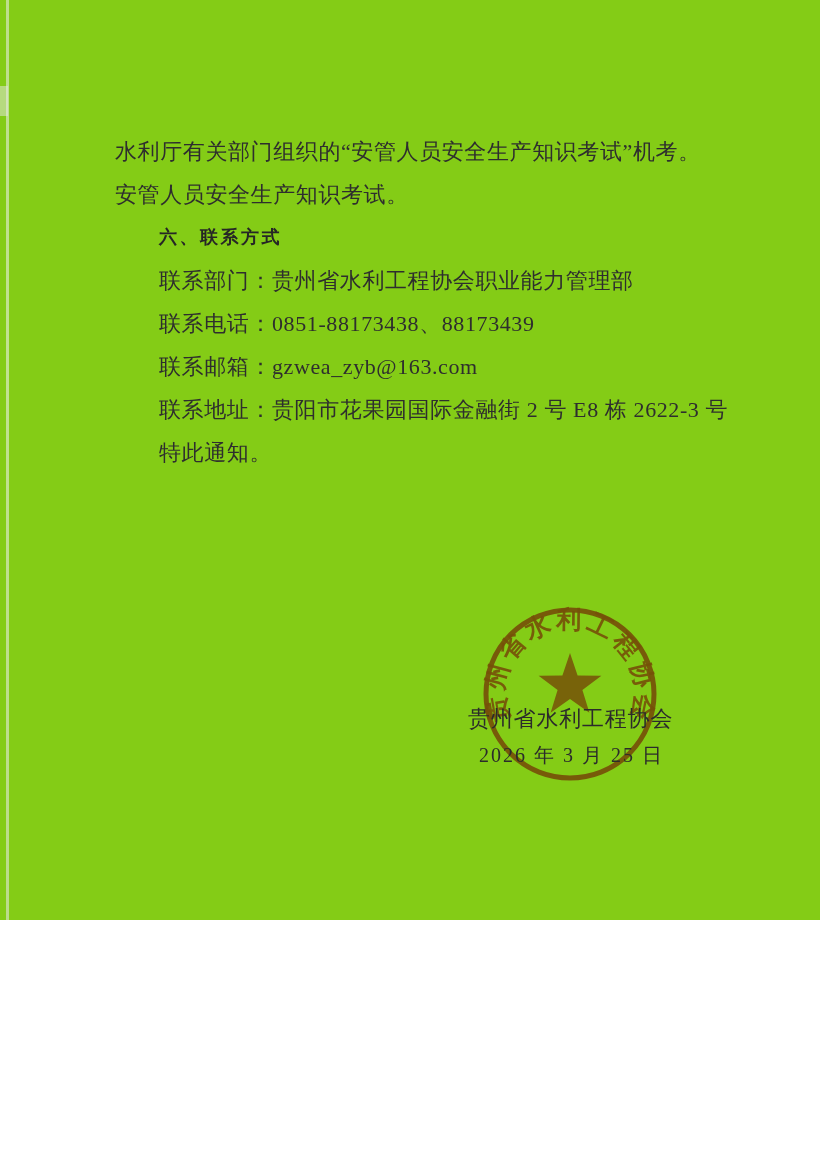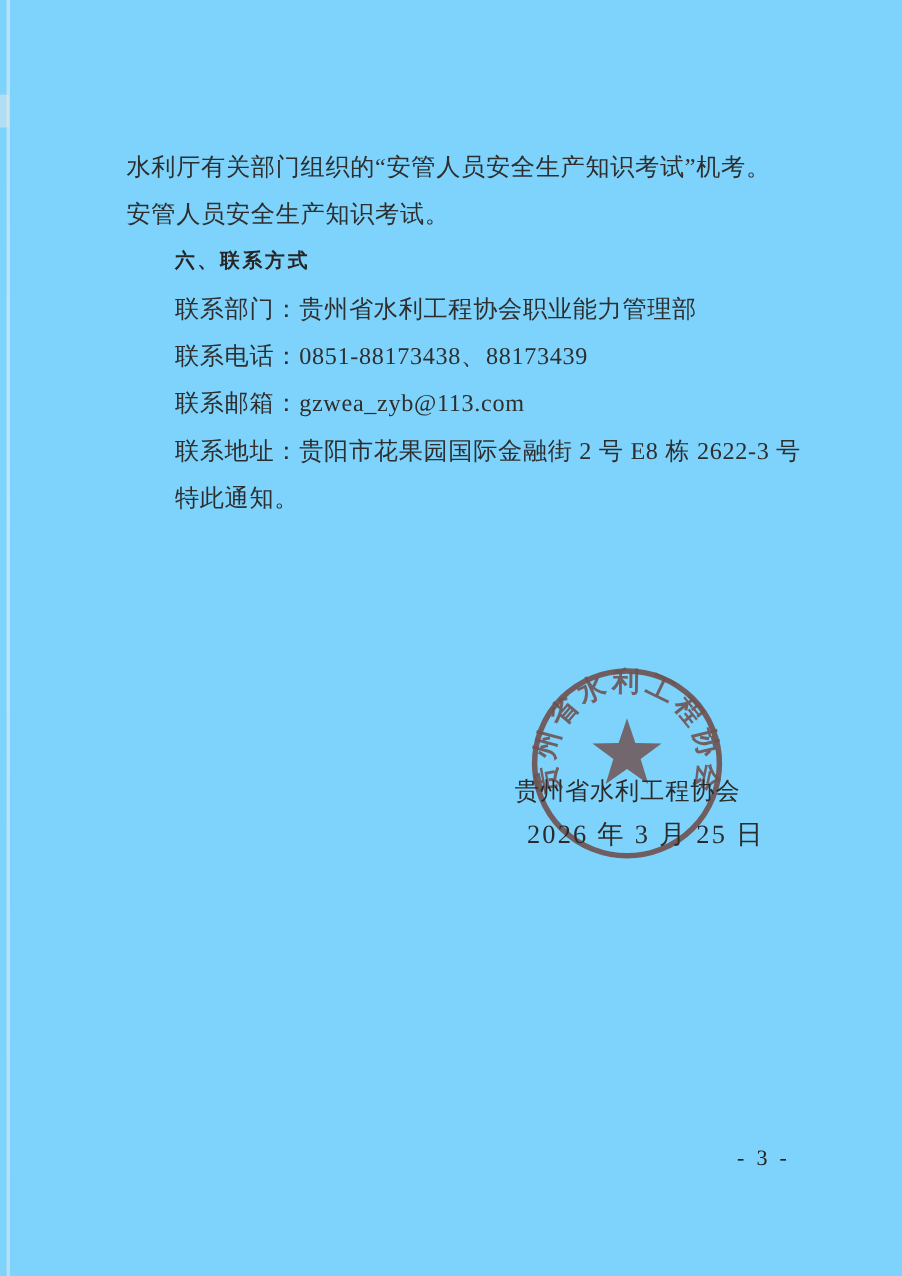--- a/index.html
+++ b/index.html
@@ -3,22 +3,22 @@
 <meta charset="utf-8">
 <style>
   html, body {
     margin: 0;
     padding: 0;
     background: #ffffff;
   }
   .page {
     position: relative;
     width: 820px;
-    height: 1160px;
-    background: #7dd3fc;
+    height: 920px;
+    background: #84cc16;
     overflow: hidden;
     font-family: "Liberation Serif", "DejaVu Serif", serif;
     color: #2e2e2e;
   }
   .scan-edge-left {
     position: absolute;
     left: 6px;
     top: 0;
     width: 3px;
     height: 100%;
@@ -62,21 +62,21 @@
     top: 704px;
     font-size: 22px;
     letter-spacing: 0.8px;
     white-space: nowrap;
     color: #2b2b2b;
   }
   .sig-date {
     position: absolute;
     left: 479px;
     top: 742px;
-    font-size: 24px;
+    font-size: 20px;
     letter-spacing: 2px;
     white-space: nowrap;
     color: #2b2b2b;
   }
   .page-num {
     position: absolute;
     left: 670px;
     top: 1042px;
     font-size: 20px;
     letter-spacing: 3px;
@@ -102,21 +102,21 @@
 
   <div class="scan-edge-left"></div>
   <div class="scan-smudge"></div>
 
   <div class="content">
       <div class="line">水利厅有关部门组织的“安管人员安全生产知识考试”机考。</div>
       <div class="line">安管人员安全生产知识考试。</div>
       <div class="line indent bold">六、联系方式</div>
       <div class="line indent">联系部门：贵州省水利工程协会职业能力管理部</div>
       <div class="line indent">联系电话：0851-88173438、88173439</div>
-      <div class="line indent">联系邮箱：gzwea_zyb@113.com</div>
+      <div class="line indent">联系邮箱：gzwea_zyb@163.com</div>
       <div class="line indent">联系地址：贵阳市花果园国际金融街 2 号 E8 栋 2622-3 号</div>
       <div class="line indent">特此通知。</div>
       <div class="line spacer"></div>
     </div>
 
   <svg class="seal" width="180" height="180" viewBox="0 0 180 180">
     <defs>
       <path id="seal-arc" d="M 30.2,115.9 A 66,66 0 1 1 149.8,115.9" fill="none"></path>
     </defs>
     <circle cx="90" cy="88" r="84" fill="none" stroke-width="5" opacity="0.92" stroke="#df5340"></circle>

